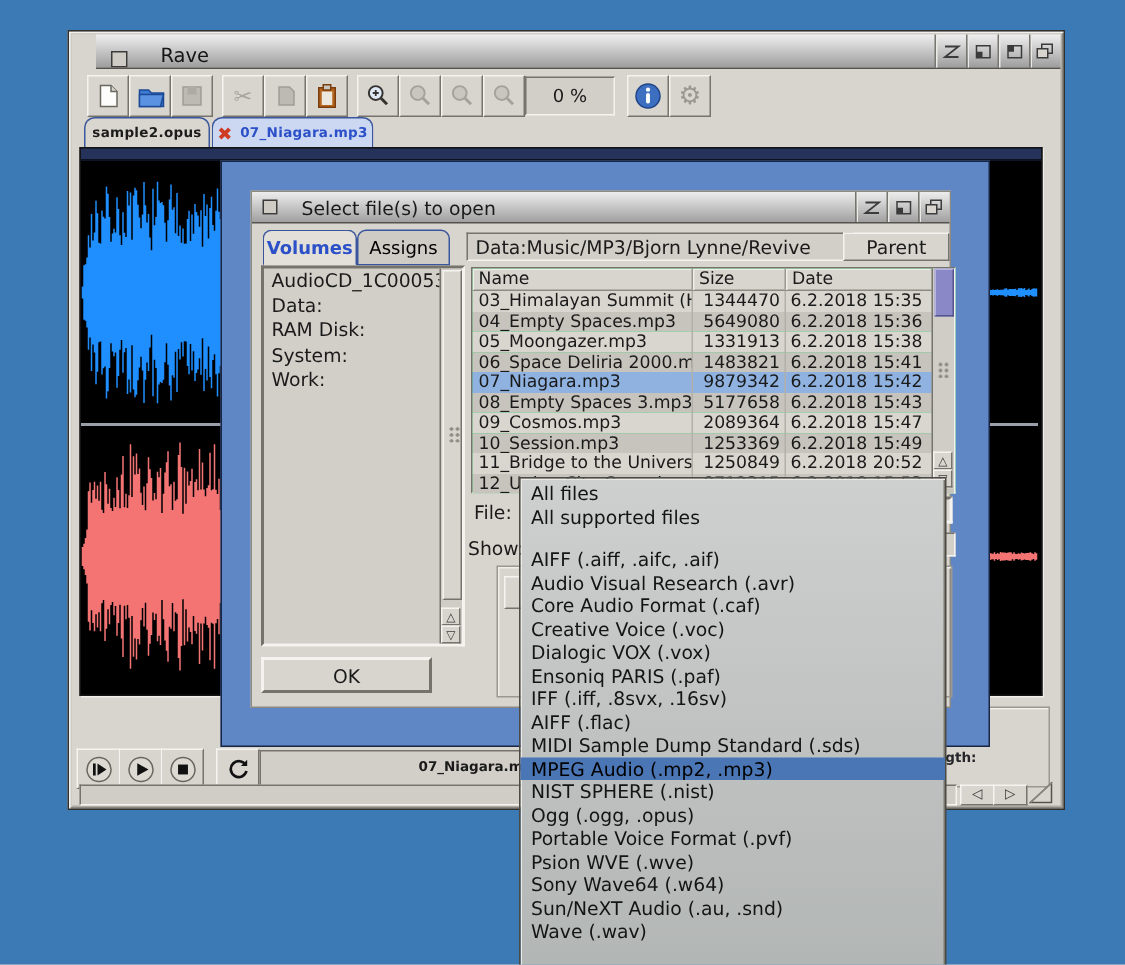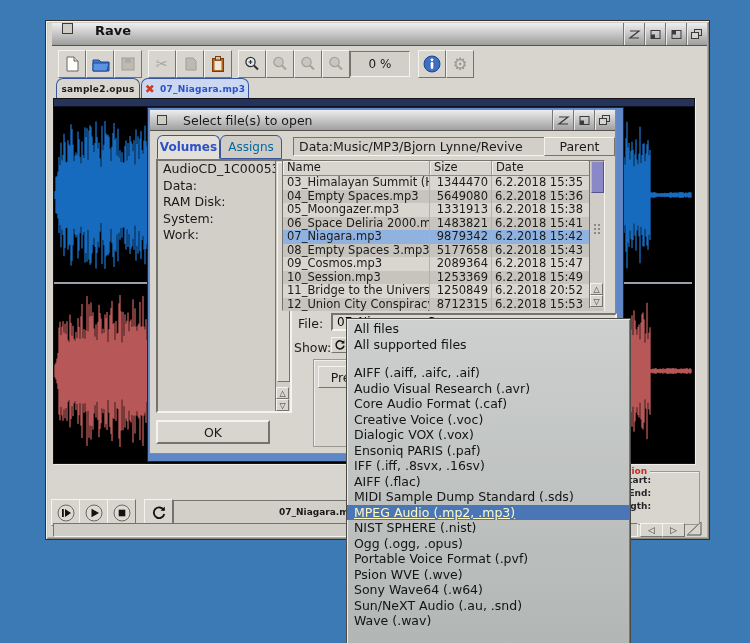--- a/index.html
+++ b/index.html
@@ -7,22 +7,22 @@
        font-family:"DejaVu Sans",sans-serif;color:#1a1a1a;-webkit-font-smoothing:antialiased;}
   .abs{position:absolute;}
   
   .out{border-style:solid;border-width:2px;border-color:#f4f3ef #76736c #76736c #f4f3ef;background:#d8d5ce;}
   .out1{border-style:solid;border-width:1px;border-color:#f4f3ef #76736c #76736c #f4f3ef;background:#d8d5ce;}
   .in2{border-style:solid;border-width:2px;border-color:#76736c #f4f3ef #f4f3ef #76736c;background:#d2cfc8;}
   .in1{border-style:solid;border-width:1px;border-color:#76736c #f4f3ef #f4f3ef #76736c;background:#d2cfc8;}
   
   .win{left:45px;top:20px;width:663px;height:518px;background:#d8d5ce;border:1px solid #30302e;
        box-shadow:inset 1px 1px 0 #f2f1ee,inset -1px -1px 0 #8a877f,inset 2px 2px 0 #cfccc5,inset -2px -2px 0 #aeaba4;}
-  .titlebar{left:6px;top:2px;right:2px;height:22px;background:linear-gradient(#efefef,#9d9d9d);
-            border-bottom:1px solid #55534e;display:flex;align-items:flex-start;font-weight:bold;}
+  .titlebar{left:18px;top:2px;right:2px;height:22px;background:linear-gradient(#efefef,#9d9d9d);
+            border-bottom:1px solid #55534e;display:flex;align-items:flex-end;}
   .tb-close{width:9px;height:9px;border:1px solid #3b3b3b;background:#cfccc5;margin-left:10px;}
   .tb-title{font-size:13px;margin-left:22px;color:#151515;}
   .tb-gadgets{margin-left:auto;display:flex;height:100%;}
   .gad{width:20px;height:100%;display:flex;align-items:center;justify-content:center;
        border-left:1px solid #77756f;box-shadow:inset 1px 0 0 #eceae6;}
   .gad svg{display:block;}
   
   .toolbtn{position:absolute;top:29px;width:26px;height:26px;display:flex;align-items:center;justify-content:center;}
   .glyph{font-size:15px;line-height:1;}
   .dis{color:#a8a59e;}
@@ -39,35 +39,35 @@
             box-shadow:1px 1px 0 #efeeea;}
   .navstrip{left:0;top:0;width:100%;height:7px;background:#25335b;border-bottom:1px solid #0c1020;}
   
   .transbtn{position:absolute;width:27px;height:25px;display:flex;align-items:center;justify-content:center;}
   .namefield{position:absolute;font-size:9px;font-weight:bold;display:flex;align-items:center;}
   .fieldset{position:absolute;border:1px solid #9b988f;box-shadow:inset 1px 1px 0 #efeeea;}
   .fieldset .legend{position:absolute;top:-6px;font-size:9px;font-weight:bold;color:#cc2a20;background:#d8d5ce;padding:0 3px;}
   .selrow{font-size:9px;font-weight:bold;color:#26262a;text-align:right;width:104px;margin-top:3px;}
   .arrbtn{display:flex;align-items:center;justify-content:center;font-size:9px;color:#3a3a3a;}
   
-  .dialog{left:147px;top:107px;width:473px;height:351px;border:1px solid #182545;background:#5f87c6;padding:1px;z-index:20;}
+  .dialog{left:147px;top:107px;width:473px;height:351px;border:1px solid #182545;background:#5f87c6;padding:19px;z-index:20;}
   .dlg-inner{position:relative;width:465px;height:343px;background:#d8d5ce;border:1px solid #8d8a83;}
   .dlg-title{position:absolute;left:0;top:0;right:0;height:20px;background:linear-gradient(#ededed,#a0a0a0);
              border-bottom:1px solid #55534e;display:flex;align-items:center;}
   .dlg-title .tb-close{margin-left:7px;width:8px;height:8px;}
   .dlg-title .t{font-size:12.5px;margin-left:16px;}
   .vtab{position:absolute;top:25px;height:22px;border:1px solid #3a569c;border-radius:6px 6px 0 0;
         display:flex;align-items:center;justify-content:center;font-size:12px;}
   .vtab.active{background:#e3e0d9;color:#2c50c8;font-weight:bold;border-bottom:1px solid #e3e0d9;}
-  .vtab.inactive{background:#cfccc5;color:#0369a1;}
+  .vtab.inactive{background:#cfccc5;color:#000000;}
   .pathfield{position:absolute;font-size:12.5px;display:flex;align-items:center;padding:0 5px;white-space:nowrap;overflow:hidden;}
   .button{display:flex;align-items:center;justify-content:center;font-size:12.5px;cursor:default;}
   .vol-item{font-size:12.5px;line-height:16.5px;padding:0 5px;white-space:nowrap;}
   
-  .flist{position:absolute;left:132px;top:50px;width:321px;height:149px;border:1px solid #76736c;
+  .flist{position:absolute;left:146px;top:50px;width:321px;height:149px;border:1px solid #76736c;
          border-right-color:#f4f3ef;border-bottom-color:#f4f3ef;background:#22c55e;}
   .fhead{display:flex;height:14px;font-size:11.5px;background:#d8d5ce;border-bottom:1px solid #8d8a83;}
   .fhead .hc{padding:0 4px;box-sizing:border-box;border-right:1px solid #9b988f;box-shadow:inset 1px 1px 0 #efeeea;line-height:13px;}
   .frow{display:flex;height:13.5px;font-size:11.5px;line-height:13.5px;white-space:nowrap;}
   .frow.alt{background:#c7c4bd;}
   .frow{background:#d9d6cf;}
   .frow.sel{background:#8fb2e0;}
   .c-name{width:147px;padding-left:4px;overflow:hidden;box-sizing:border-box;border-right:1px solid #b3b0a9;}
   .c-size{width:62px;text-align:right;padding-right:3px;box-sizing:border-box;border-right:1px solid #b3b0a9;}
   .c-date{width:96px;padding-left:3px;box-sizing:border-box;}
@@ -79,21 +79,21 @@
   .minibtn{position:absolute;left:0px;width:13px;height:12px;display:flex;align-items:center;justify-content:center;
            font-size:8px;color:#3a3a3a;border:1px solid #f4f3ef;border-right-color:#76736c;border-bottom-color:#76736c;background:#d8d5ce;box-sizing:border-box;}
   .formlabel{position:absolute;font-size:12.5px;}
   .input{position:absolute;font-size:12px;border:none;outline:none;box-sizing:border-box;
          border-style:solid;border-width:2px;border-color:#76736c #f4f3ef #f4f3ef #76736c;background:#dcd9d2;padding:0 4px;font-family:"DejaVu Sans",sans-serif;}
   
   .dropdown{left:346px;top:318px;width:285px;height:328px;z-index:40;
             border:1px solid #4c4a45;box-shadow:inset 1px 1px 0 #eceae6,inset -1px -1px 0 #7b786f;
             background:linear-gradient(#cdd0cf,#b2b6b5);box-sizing:border-box;padding-top:2px;}
   .mitem{height:15.5px;display:flex;align-items:center;padding-left:7px;font-size:12.5px;color:#141414;white-space:nowrap;}
-  .mitem.hl{background:#4b76b5;color:#fef9c3;text-decoration:underline;}
+  .mitem.hl{background:#4b76b5;color:#000000;}
   .msep{height:13px;}
   svg{display:block;}
 </style>
 </head>
 <body>
 
 <div class="abs win">
 
   <div class="abs titlebar">
     <div class="tb-close"></div>

